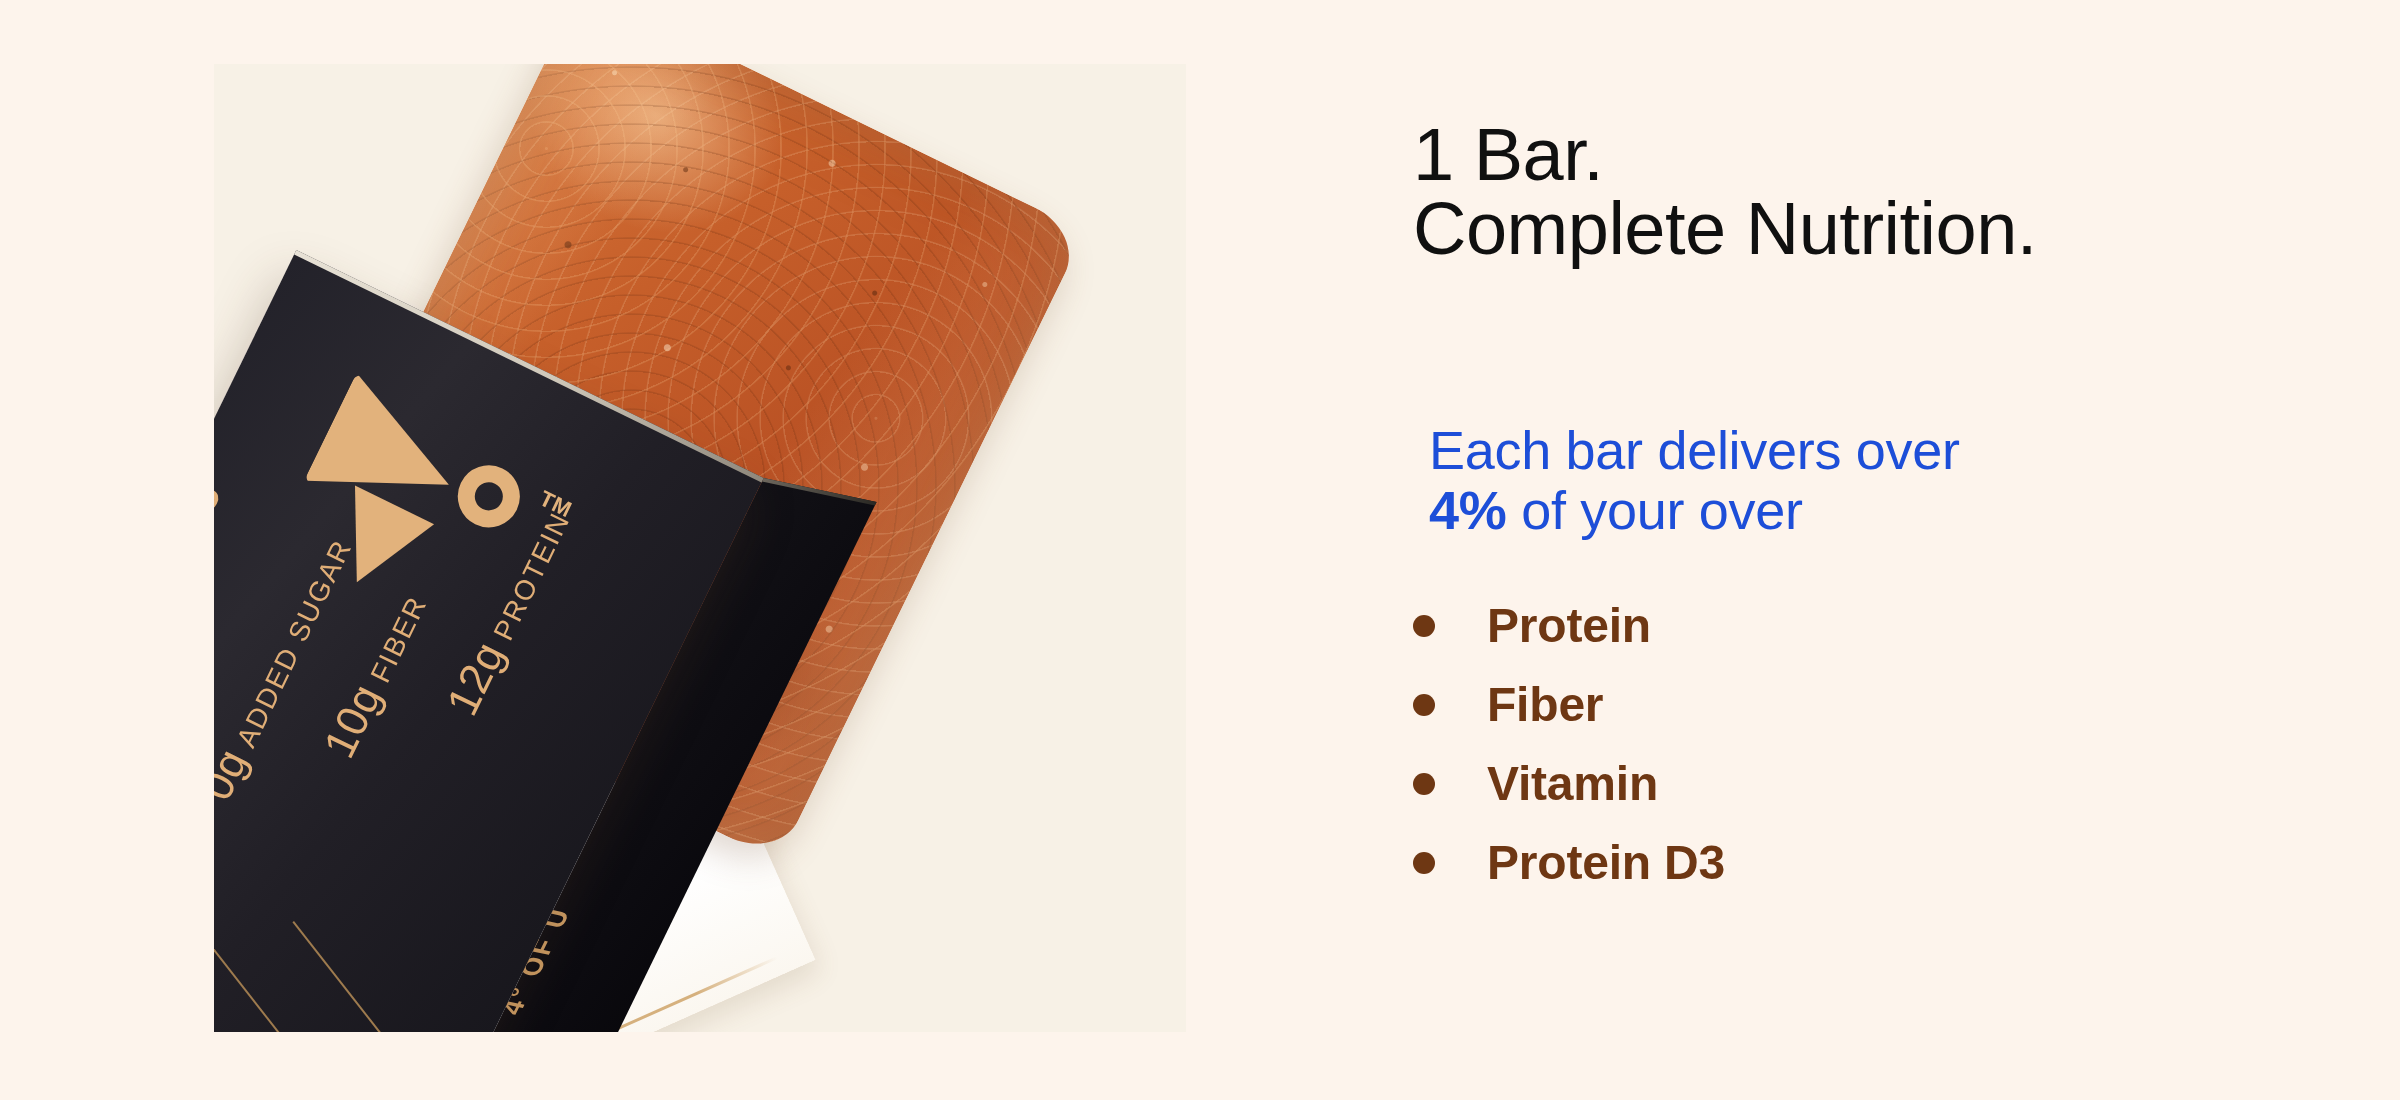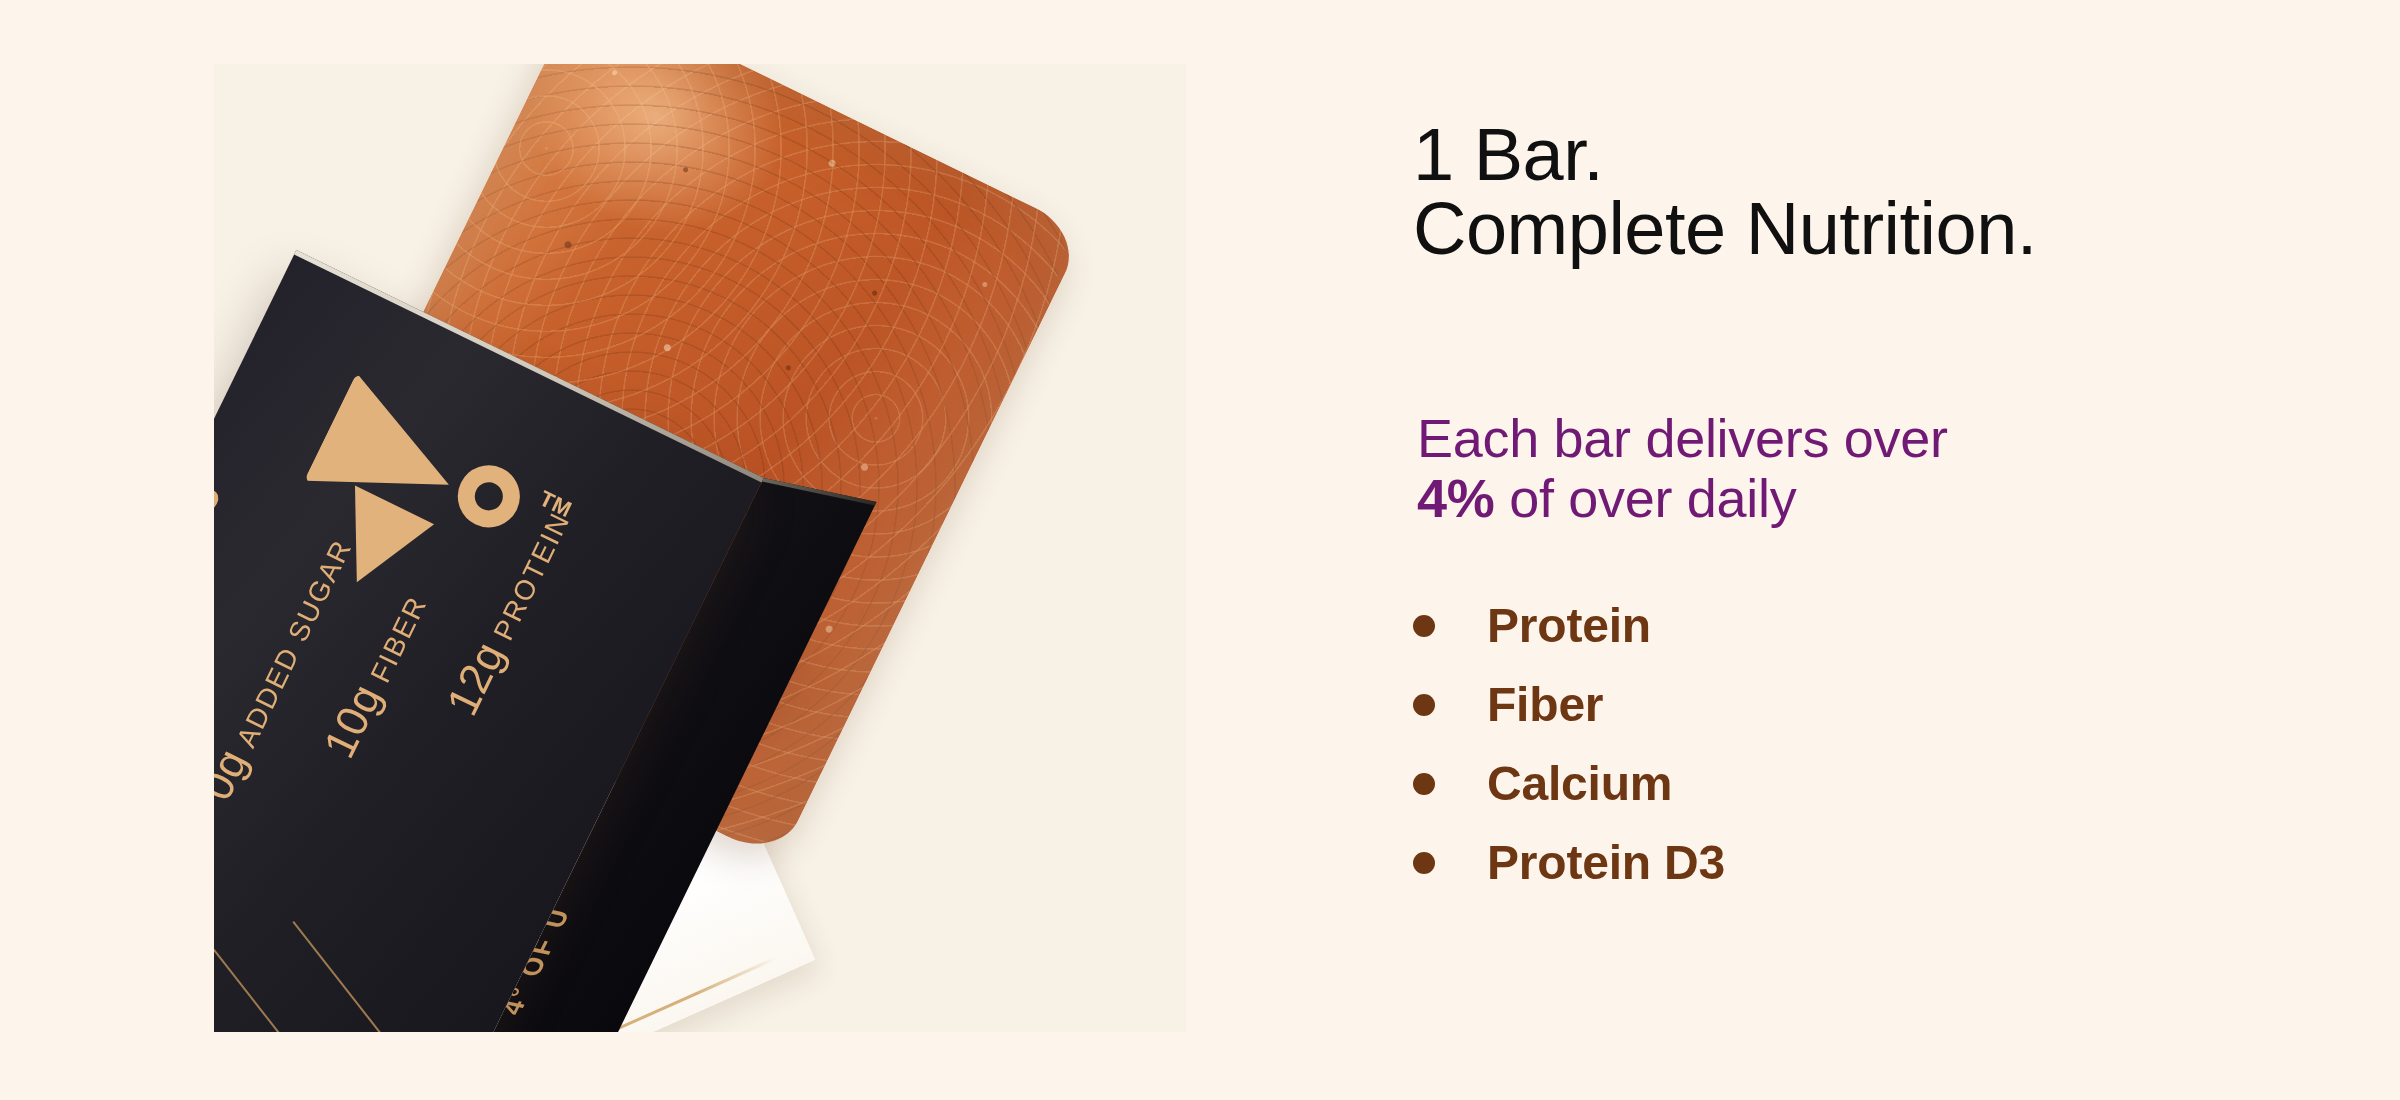--- a/index.html
+++ b/index.html
@@ -302,25 +302,25 @@
     font-weight: 400;
     color: #101010;
     letter-spacing: -0.5px;
   }
   .headline .hl-line { display: block; }
 
   .lede {
     position: absolute;
     left: 0;
     top: 404px;
-    margin: 4px;
+    margin: 16px;
     font-size: 54px;
     line-height: 1.12;
     font-weight: 400;
-    color: #701a75;
+    color: #1d4ed8;
     letter-spacing: -0.3px;
   }
   .lede .hl { font-weight: 700; }
   .lede-line { display: block; }
 
   .benefits {
     position: absolute;
     left: 0;
     top: 598px;
     margin: 0;
@@ -408,35 +408,35 @@
 
   <div class="copy">
 
     <h1 class="headline">
       <span class="hl-line">1 Bar.</span>
       <span class="hl-line">Complete Nutrition.</span>
     </h1>
 
     <p class="lede">
       <span class="lede-line">Each bar delivers over</span>
-      <span class="lede-line"><span class="hl">4%</span><span> of over daily</span></span>
+      <span class="lede-line"><span class="hl">4%</span><span> of your over</span></span>
     </p>
 
     <ul class="benefits">
       <li class="benefit">
         <span class="benefit-bullet"></span>
         <span class="benefit-label">Protein</span>
       </li>
       <li class="benefit">
         <span class="benefit-bullet"></span>
         <span class="benefit-label">Fiber</span>
       </li>
       <li class="benefit">
         <span class="benefit-bullet"></span>
-        <span class="benefit-label">Calcium</span>
+        <span class="benefit-label">Vitamin</span>
       </li>
       <li class="benefit">
         <span class="benefit-bullet"></span>
         <span class="benefit-label">Protein D3</span>
       </li>
     </ul>
 
   </div>
 </div>
 

